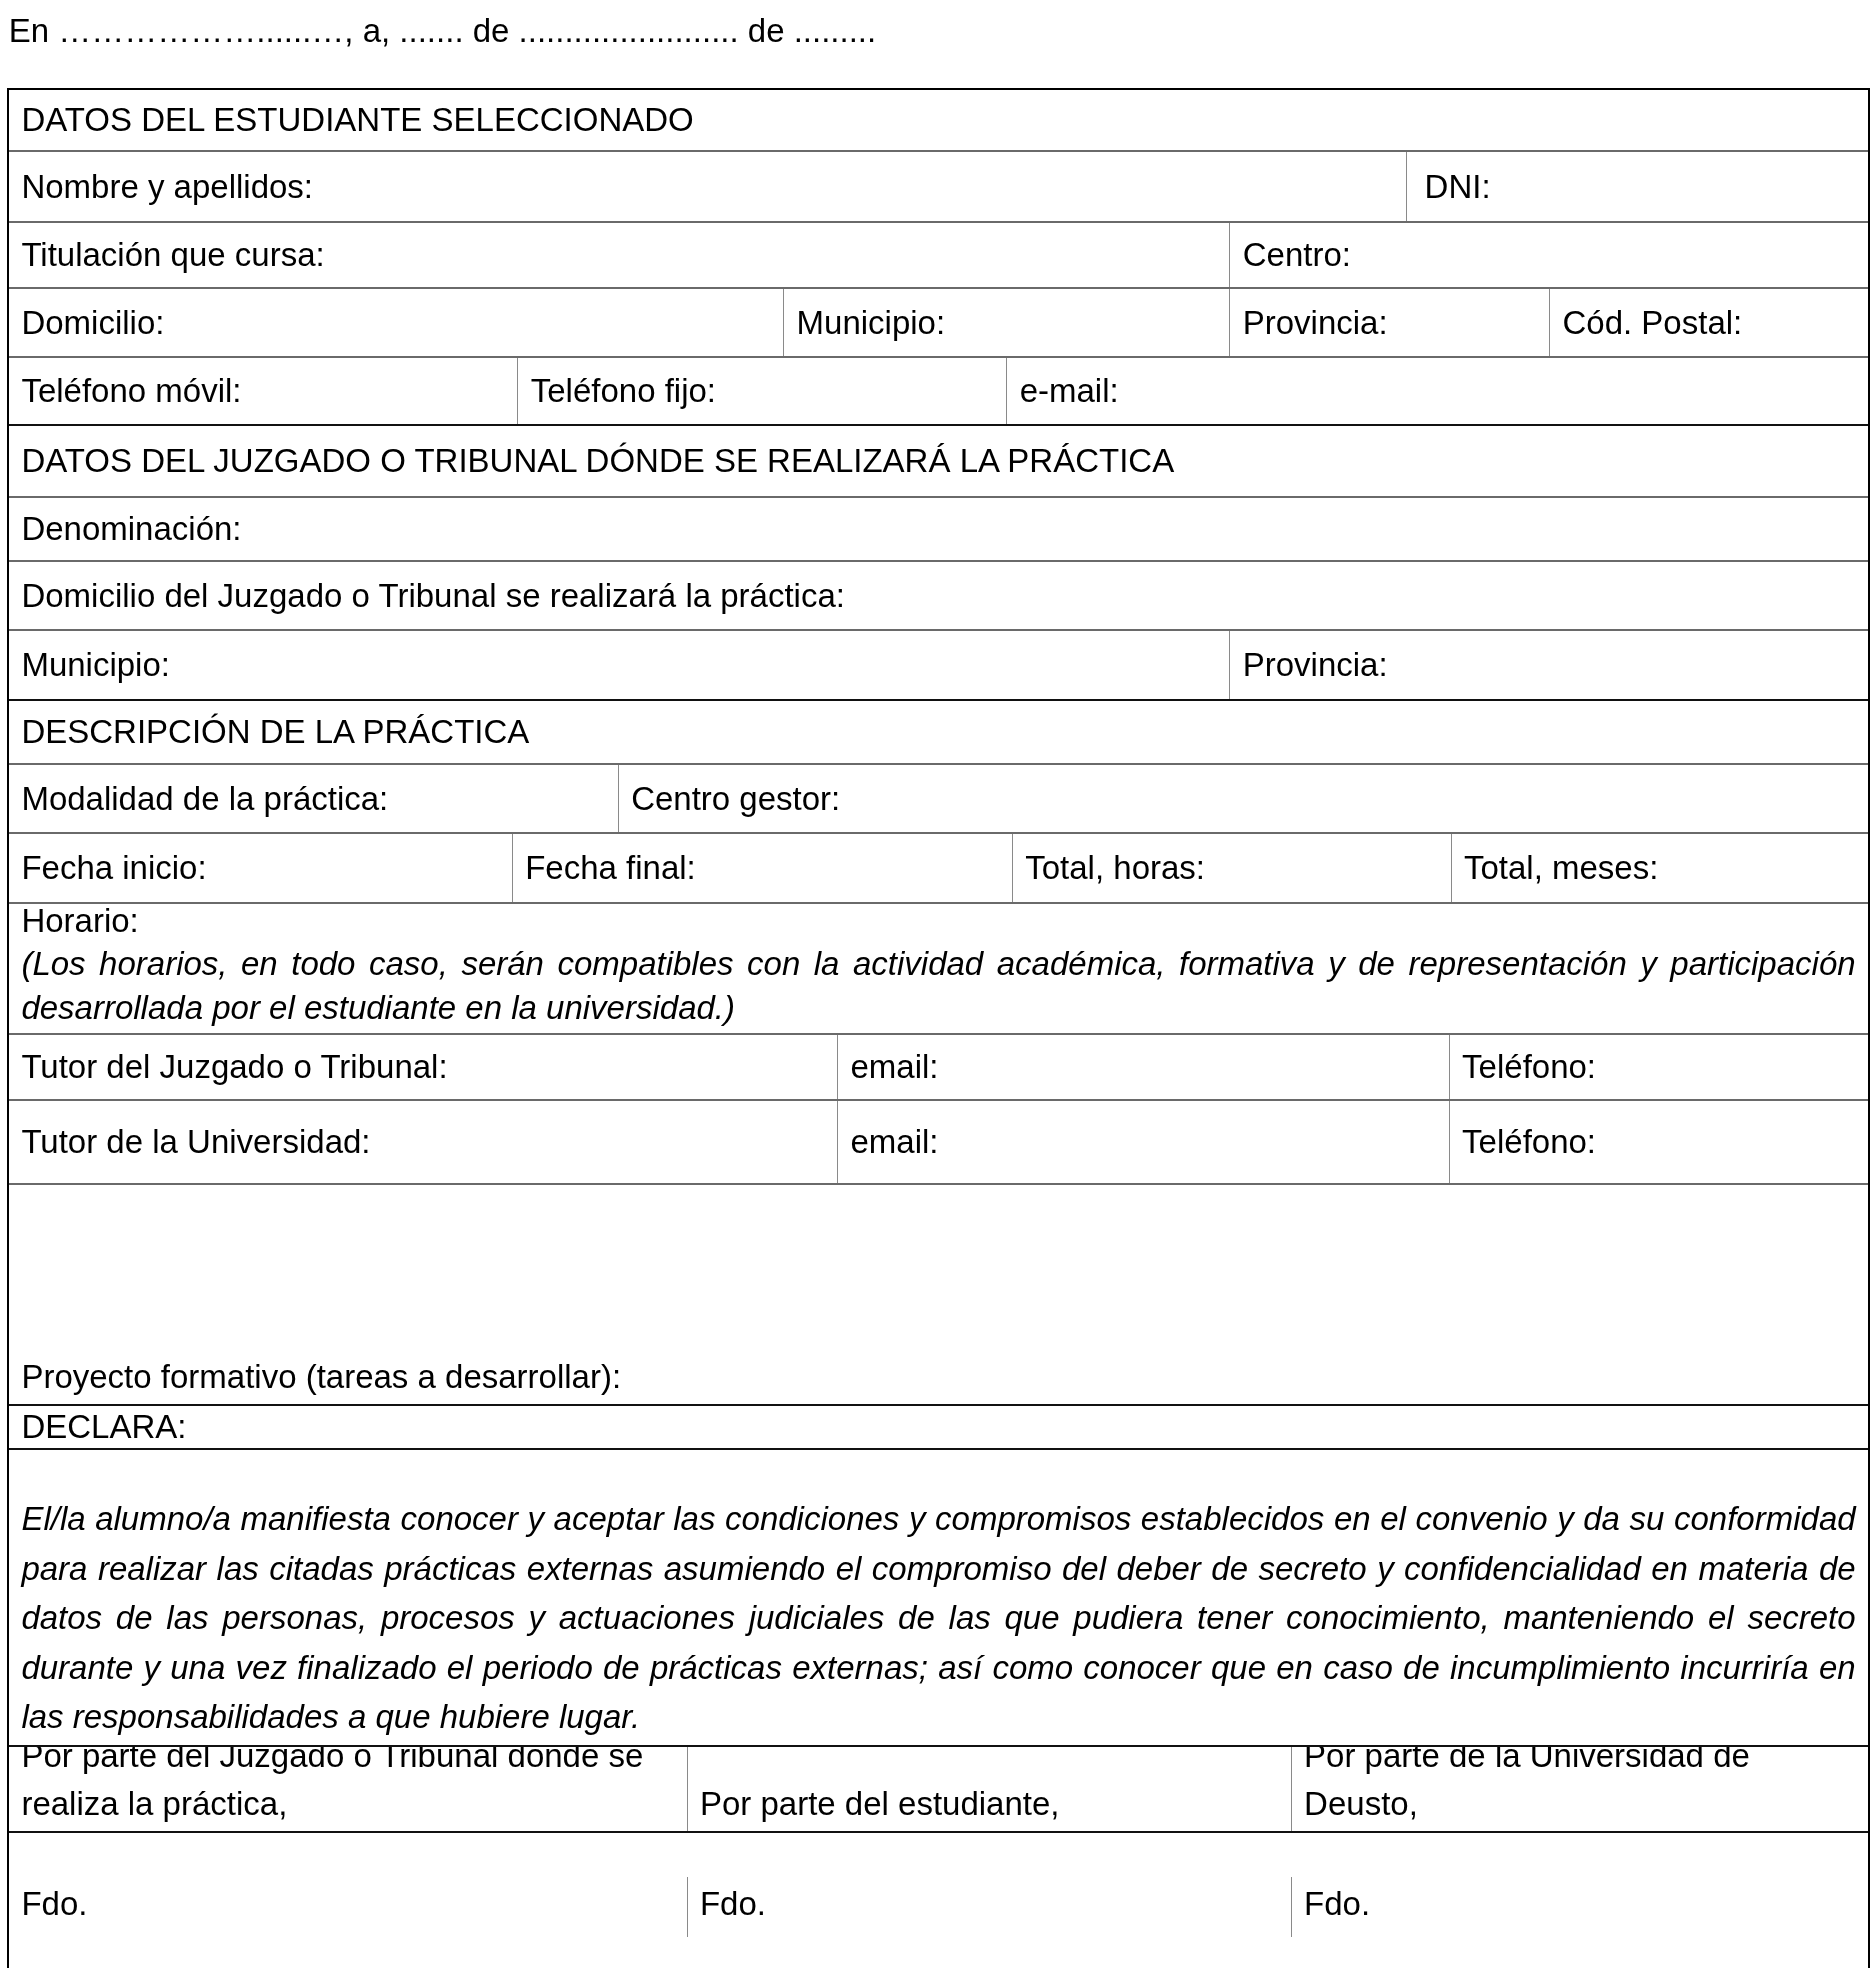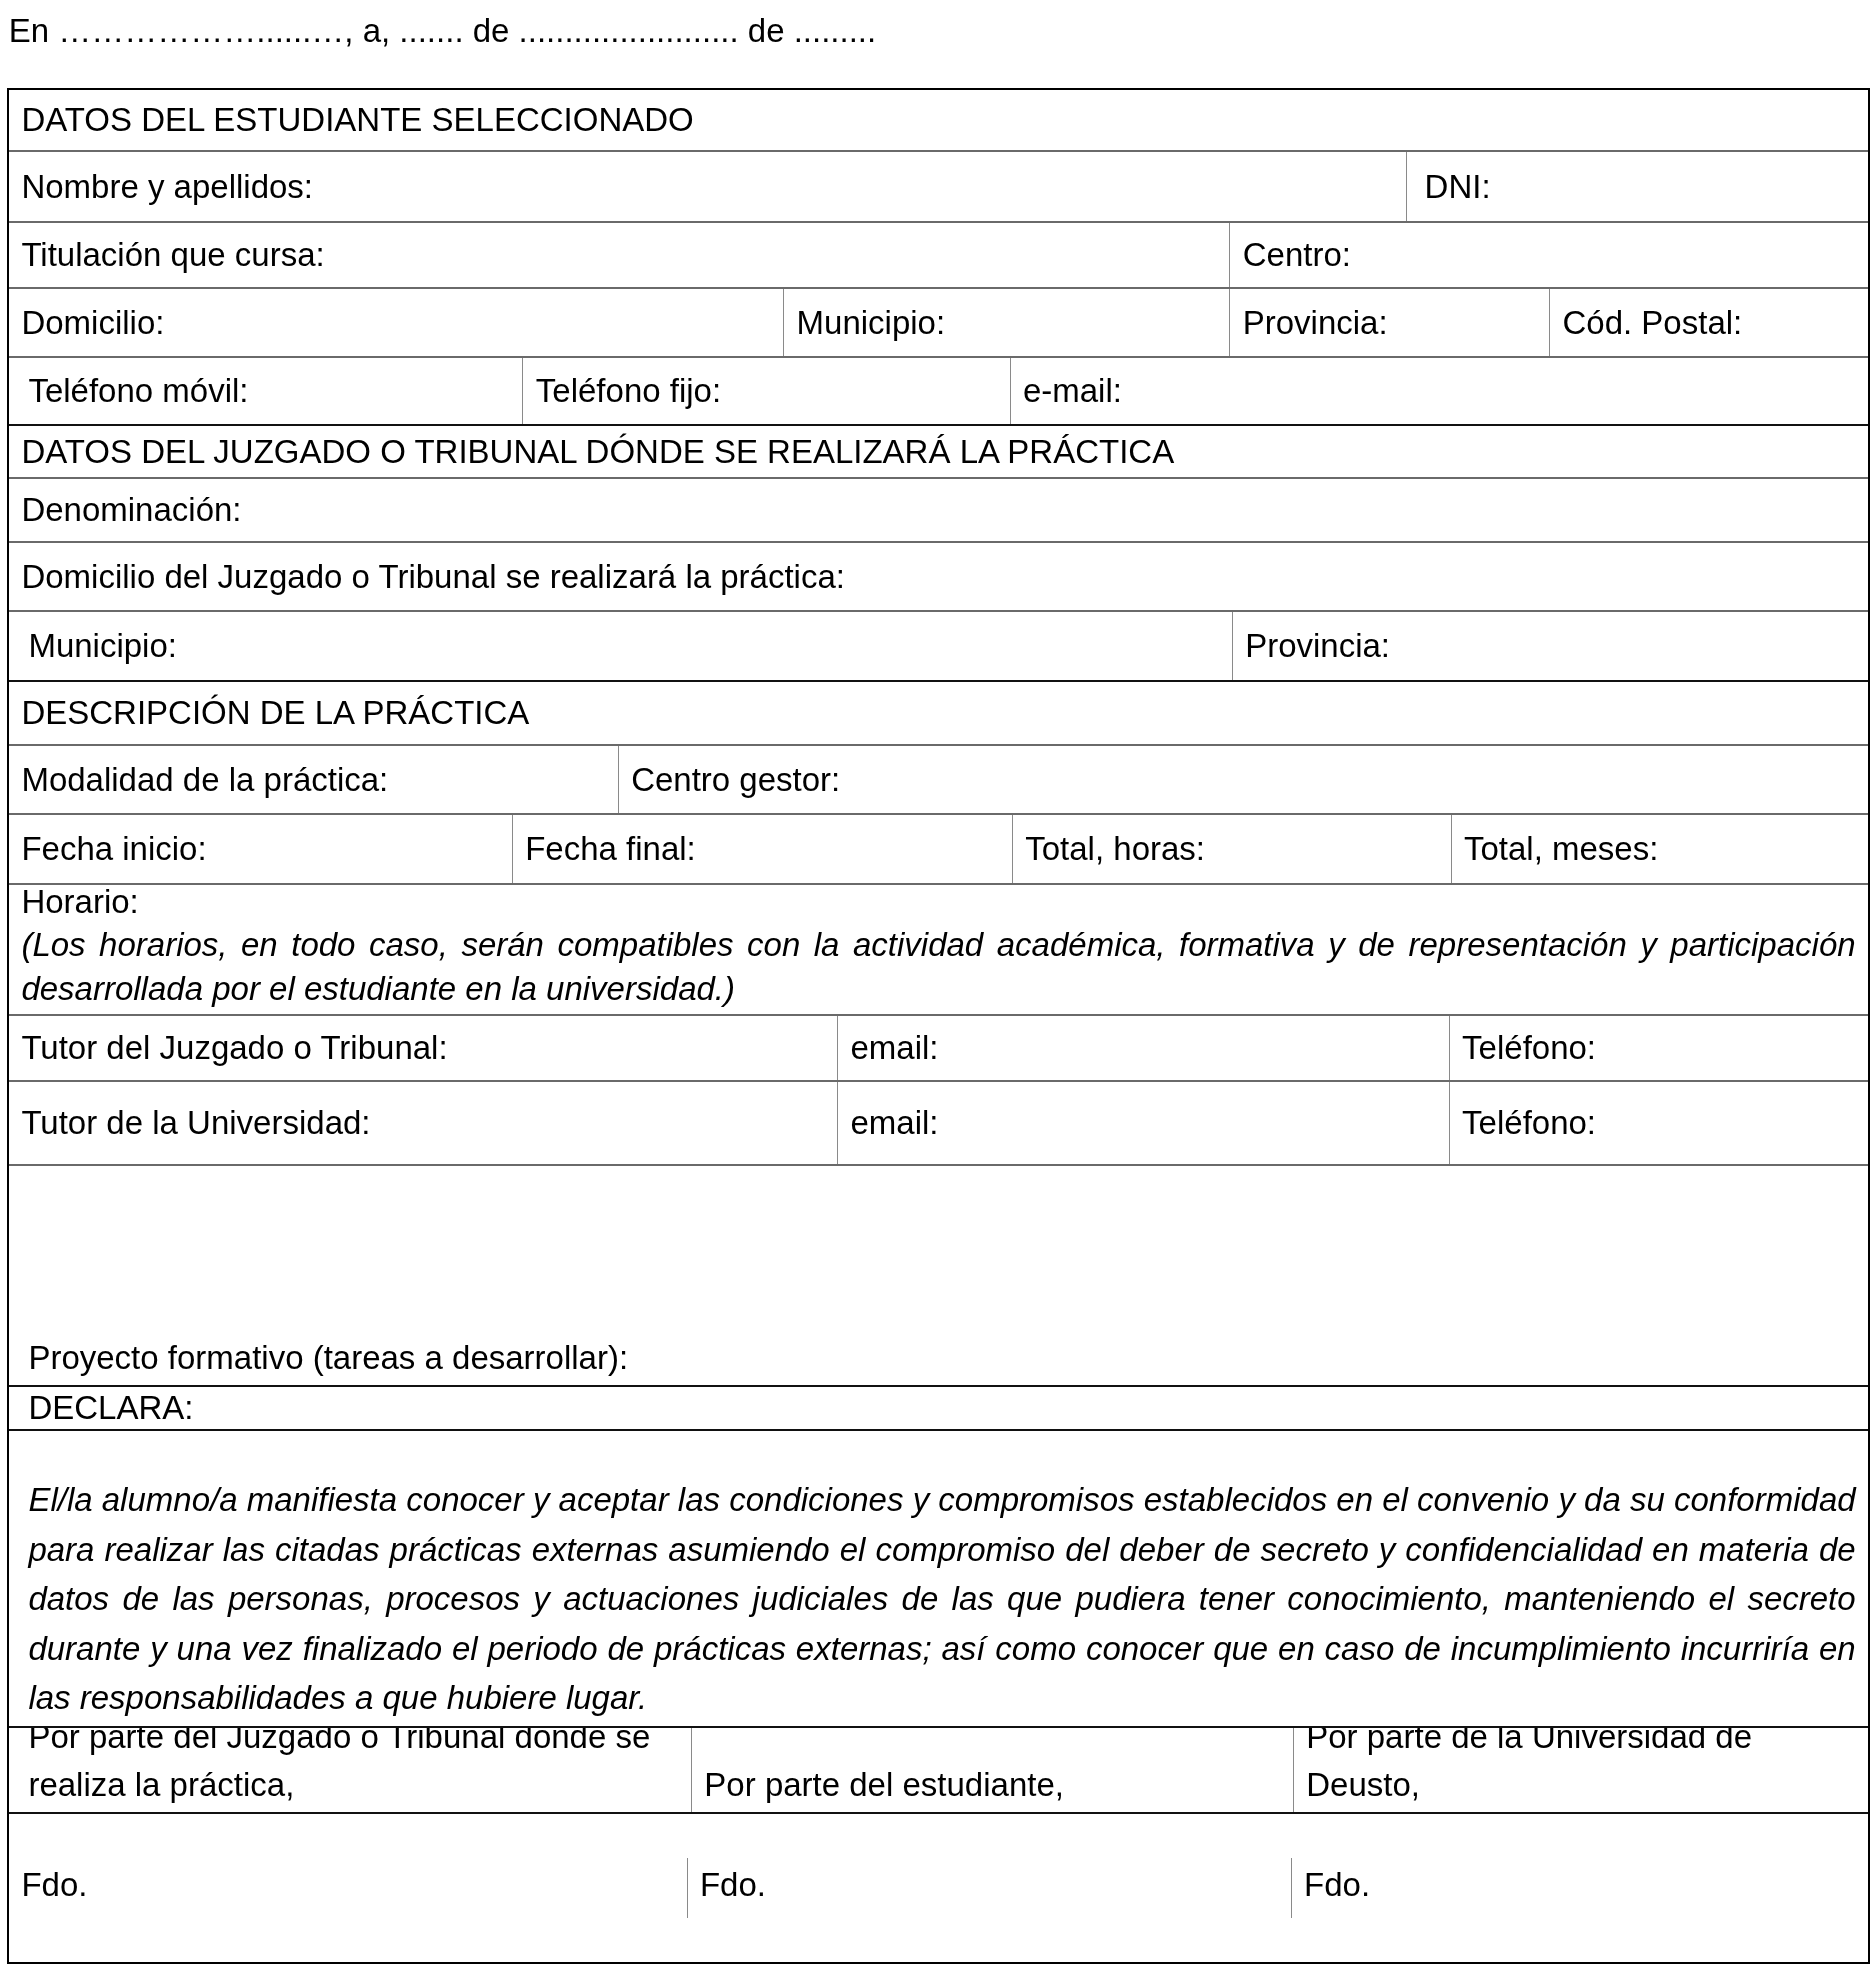--- a/index.html
+++ b/index.html
@@ -25,21 +25,21 @@
     width:1859px;
     border:2.6px solid #000;
     background:#fff;
   }
   .row{
     display:flex;
     align-items:stretch;
     box-sizing:border-box;
     border-bottom:2.6px solid #6a6a6a;
   }
-  .row.strong{ border-bottom:2.6px solid #111;padding-left:7px; }
+  .row.strong{ border-bottom:2.6px solid #111; }
   .row:last-child{ border-bottom:none;align-items:center; }
   .cell{
     box-sizing:border-box;
     border-right:1.8px solid #8a8a8a;
     padding:3.5px 12.4px 3.5px 12.4px;
     display:flex;
     flex-direction:column;
     justify-content:center;
     overflow:hidden;
   }
@@ -79,21 +79,21 @@
       <div class="cell" style="flex:0 0 17.2%">Provincia:</div>
       <div class="cell">Cód. Postal:</div>
     </div>
 
     <div class="row strong" style="height:68px">
       <div class="cell" style="flex:0 0 27.4%">Teléfono móvil:</div>
       <div class="cell" style="flex:0 0 26.3%">Teléfono fijo:</div>
       <div class="cell">e-mail:</div>
     </div>
 
-    <div class="row" style="height:53px">
+    <div class="row" style="height:72px">
       <div class="cell">DATOS DEL JUZGADO O TRIBUNAL DÓNDE SE REALIZARÁ LA PRÁCTICA</div>
     </div>
 
     <div class="row" style="height:64px">
       <div class="cell">Denominación:</div>
     </div>
 
     <div class="row" style="height:69px">
       <div class="cell">Domicilio del Juzgado o Tribunal se realizará la práctica:</div>
     </div>

